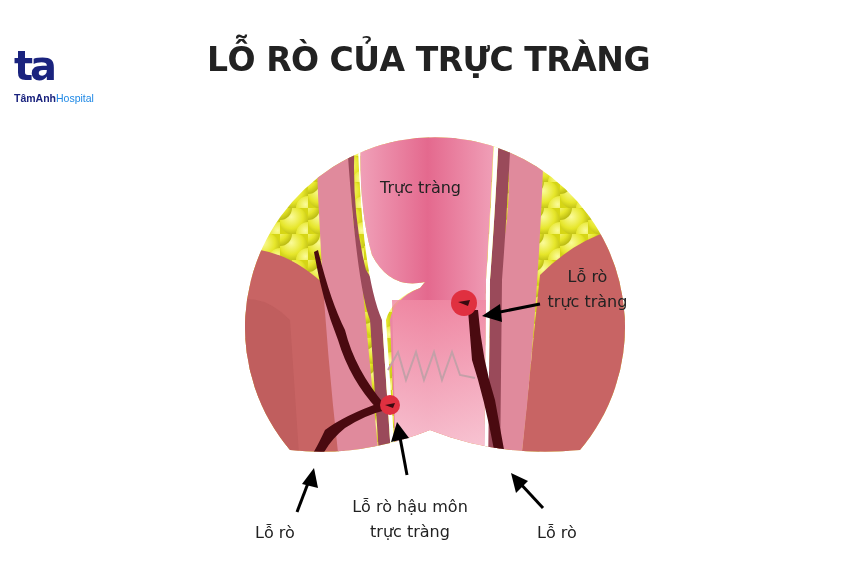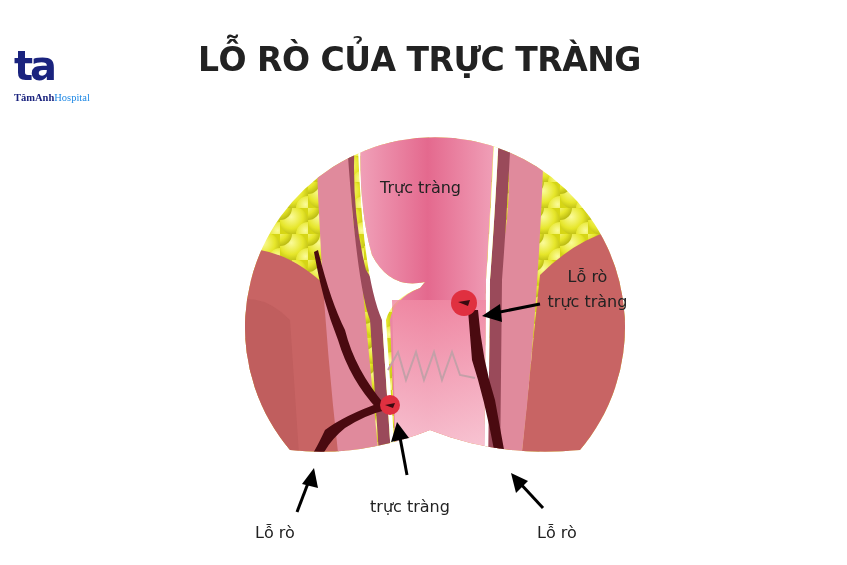--- a/index.html
+++ b/index.html
@@ -1,25 +1,25 @@
 <!DOCTYPE html>
 <html><head>
 <meta charset="utf-8">
 <style>
   html, body { margin:0; padding:0; }
   body { width:847px; height:565px; background:#ffffff; position:relative; overflow:hidden;
          font-family:"DejaVu Sans","Liberation Sans",sans-serif; }
   .logo { position:absolute; left:12px; top:10px; width:100px; height:60px;margin-top:40px; }
   .logo-mark { position:absolute; left:2px; top:-6px; font-family:"DejaVu Sans",sans-serif;
                font-weight:bold; font-size:40px; color:#1a237e; letter-spacing:-3px; line-height:44px; }
-  .logo-text { position:absolute; left:2px; top:42px; font-family:Liberation Serif, serif;
+  .logo-text { position:absolute; left:2px; top:42px; font-family:Liberation Sans, sans-serif;
                font-size:10.5px; white-space:nowrap; }
   .logo-text .a { color:#1a237e; font-weight:bold; }
   .logo-text .b { color:#1e88e5; }
-  .title { position:absolute; left:198px; top:40px; width:452px; text-align:left;
+  .title { position:absolute; left:198px; top:40px; width:452px; text-align:right;
            font-family:"DejaVu Sans",sans-serif; font-weight:bold; font-size:33px;
            color:#222222; letter-spacing:-0.5px; white-space:nowrap; }
   svg.diagram { position:absolute; left:0; top:0; }
   .lbl { position:absolute; font-family:"DejaVu Sans",sans-serif; font-weight:normal;
          font-size:16px; color:#222222; text-align:center; line-height:25px; white-space:nowrap; }
 </style>
 </head>
 <body>
 
 <div class="logo">
@@ -99,16 +99,17 @@
     <polygon points="511,473 516,493 528,481" stroke="none"></polygon>
   </g>
 </svg>
 
 <div class="lbl" style="left:380px; top:175px;">Trực tràng</div>
 <div class="lbl" style="left:545px; top:264px; width:85px;">
   <div>Lỗ rò</div>
   <div>trực tràng</div>
 </div>
 <div class="lbl" style="left:345px; top:494px; width:130px;">
+  <div>Lỗ rò hậu môn</div>
   <div>trực tràng</div>
 </div>
 <div class="lbl" style="left:255px; top:520px;">Lỗ rò</div>
 <div class="lbl" style="left:537px; top:520px;">Lỗ rò</div>
 
 </body></html>

